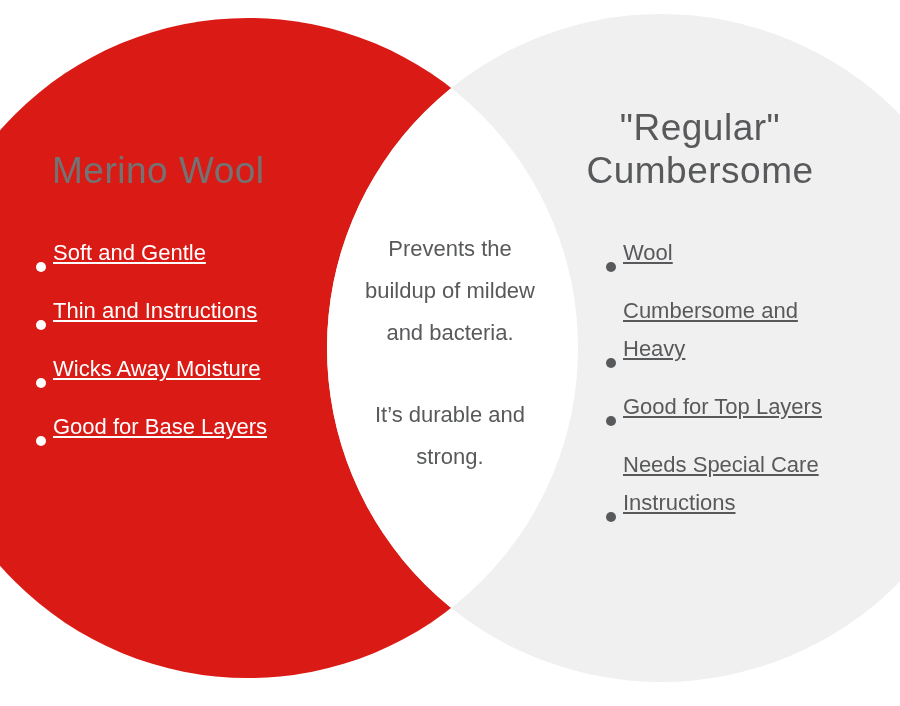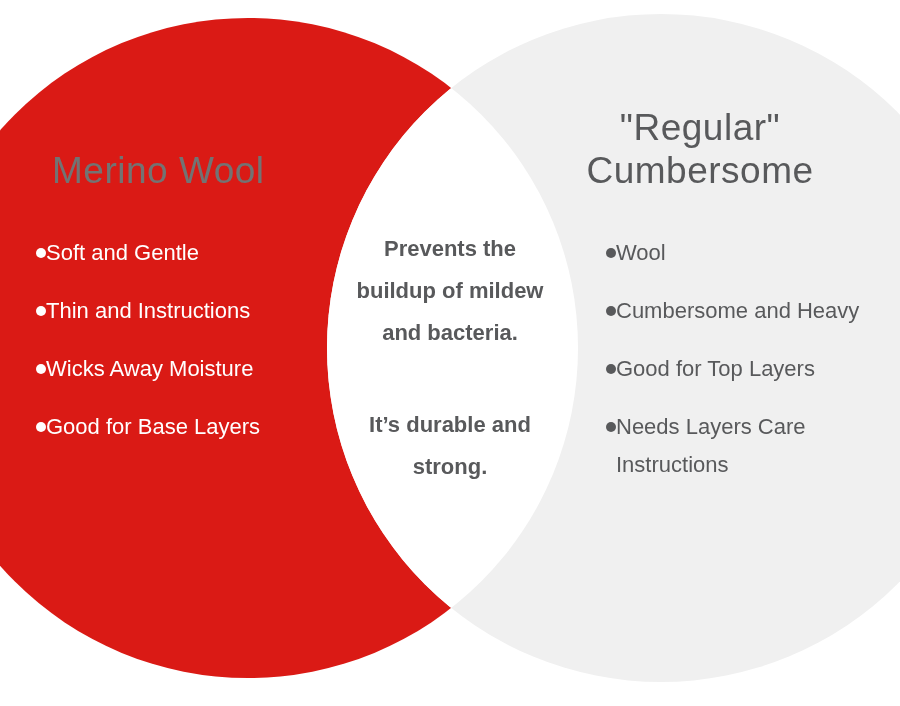--- a/index.html
+++ b/index.html
@@ -43,24 +43,25 @@
   }
   ul.list {
     position: absolute;
     list-style: none;
     margin: 0;
     padding: 0;
     font-size: 22px;
   }
   ul.list li {
     display: flex;
-    align-items: flex-start;
-    gap: 0;
+    align-items: flex-end;
+    gap: 7px;
     line-height: 38px;
     margin-bottom: 20px;
+    text-decoration: underline;
   }
   .dot {
     flex: 0 0 auto;
     width: 10px;
     height: 10px;
     border-radius: 50%;
     background: currentColor;
     margin-top: 14px;
   }
   .list-left {
@@ -77,27 +78,26 @@
   }
   .center-text {
     position: absolute;
     left: 355px;
     top: 228px;
     width: 190px;
     text-align: center;
     color: #58595b;
     font-size: 22px;
     line-height: 42px;
-    font-weight: bold;
   }
   .center-text p {
     margin: 0;
   }
   .center-text p + p {
-    margin-top: 50px;
+    margin-top: 40px;
   }
 </style>
 </head>
 <body>
 
 <div class="canvas">
 
   <svg class="venn-svg" width="900" height="706" viewBox="0 0 900 706">
     <defs>
       <clipPath id="clip-left-circle">
@@ -143,21 +143,21 @@
     <li>
       <span class="dot"></span>
       <span>Cumbersome and Heavy</span>
     </li>
     <li>
       <span class="dot"></span>
       <span>Good for Top Layers</span>
     </li>
     <li>
       <span class="dot"></span>
-      <span>Needs Layers Care Instructions</span>
+      <span>Needs Special Care Instructions</span>
     </li>
   </ul>
 
   <div class="center-text">
     <p>Prevents the buildup of mildew and bacteria.</p>
     <p>It’s durable and strong.</p>
   </div>
 
 </div>
 

